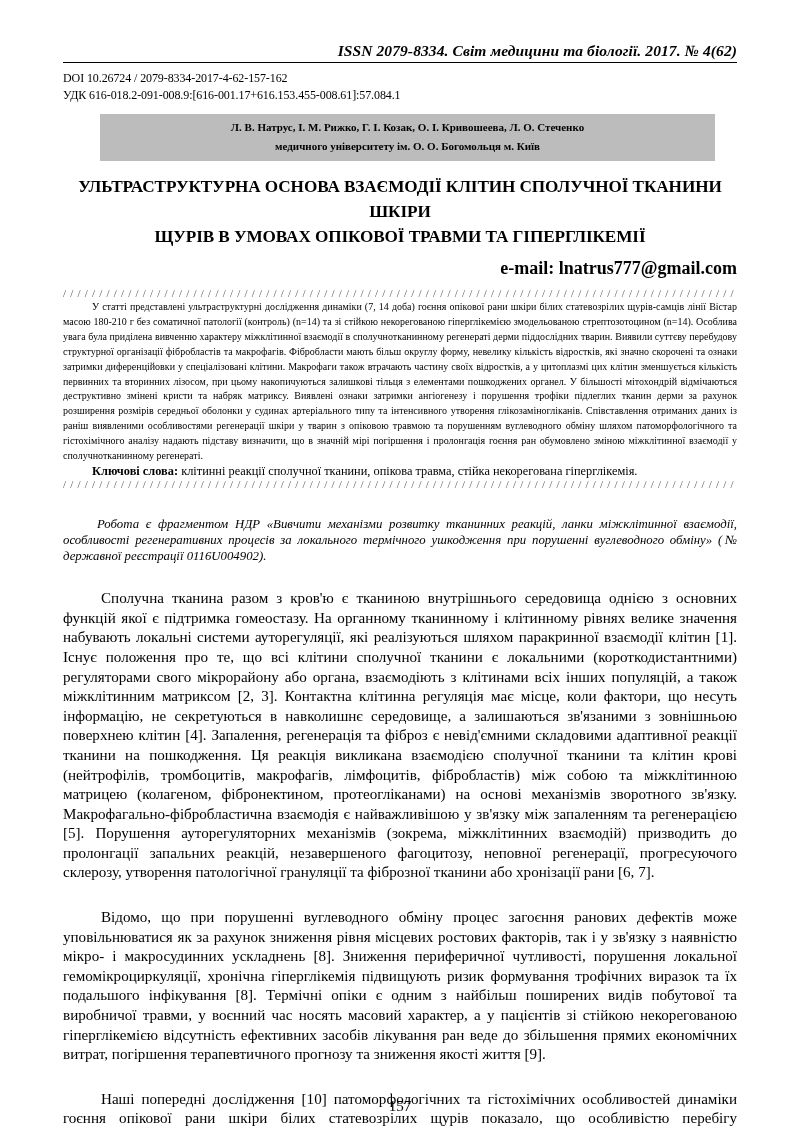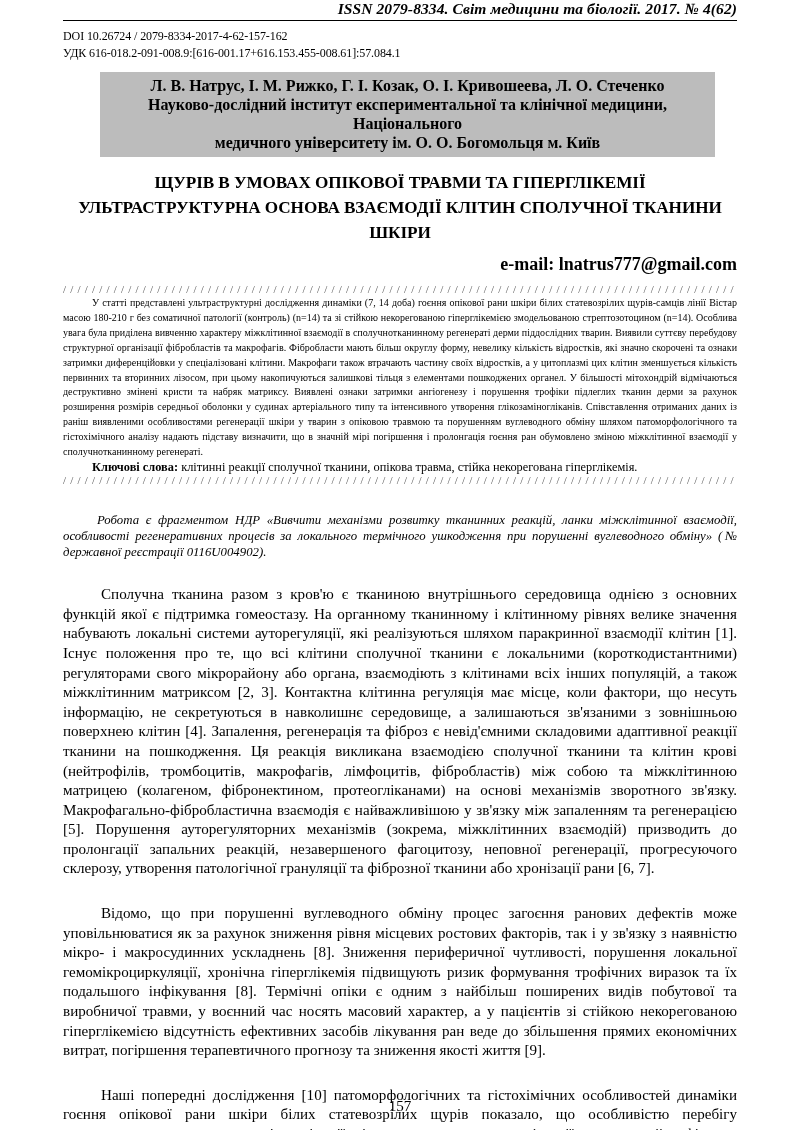--- a/index.html
+++ b/index.html
@@ -29,20 +29,21 @@
     width: 674px;
   }
 
   
   .runhead {
     text-align: right;
     font-style: italic;
     font-weight: bold;
     font-size: 15.5px;
     letter-spacing: 0.1px;
+    padding-top: 42px;
     padding-bottom: 2px;
     white-space: nowrap;
   }
   .rule {
     border-bottom: 1.6px solid #000;
     margin-bottom: 7px;
   }
 
   
   .idline {
@@ -53,21 +54,21 @@
   }
 
   
   .authors-box {
     margin-top: 11px;
     margin-left: 37px;
     margin-right: 22px;
     background: #bcbcbc;
     text-align: center;
     font-weight: bold;
-    font-size: 16px;
+    font-size: 11px;
     line-height: 19px;
     padding: 4px 6px 5px 6px;
   }
 
   
   .title {
     margin-top: 13px;
     text-align: center;
     font-weight: bold;
     font-size: 17.2px;
@@ -154,27 +155,26 @@
   <div class="content">
 
     <div class="runhead">ISSN 2079-8334. Світ медицини та біології. 2017. № 4(62)</div>
     <div class="rule"></div>
 
     <div class="idline">DOI 10.26724 / 2079-8334-2017-4-62-157-162</div>
     <div class="idline">УДК 616-018.2-091-008.9:[616-001.17+616.153.455-008.61]:57.084.1</div>
 
     <div class="authors-box">
       <div>Л. В. Натрус, І. М. Рижко, Г. І. Козак, О. І. Кривошеева, Л. О. Стеченко</div>
-      <div>Науково-дослідний інститут експериментальної та клінічної медицини, Національного</div>
       <div>медичного університету ім. О. О. Богомольця м. Київ</div>
     </div>
 
     <div class="title">
+      <div>УЛЬТРАСТРУКТУРНА ОСНОВА ВЗАЄМОДІЇ КЛІТИН СПОЛУЧНОЇ ТКАНИНИ ШКІРИ</div>
       <div>ЩУРІВ В УМОВАХ ОПІКОВОЇ ТРАВМИ ТА ГІПЕРГЛІКЕМІЇ</div>
-      <div>УЛЬТРАСТРУКТУРНА ОСНОВА ВЗАЄМОДІЇ КЛІТИН СПОЛУЧНОЇ ТКАНИНИ ШКІРИ</div>
     </div>
 
     <div class="email">e-mail: lnatrus777@gmail.com</div>
 
     <div class="slashes slashes-top">////////////////////////////////////////////////////////////////////////////////////////////////////////////////////////////////////////////</div>
 
     <div class="abstract">У статті представлені ультраструктурні дослідження динаміки (7, 14 доба) гоєння опікової рани шкіри білих статевозрілих щурів-самців лінії Вістар масою 180-210 г без соматичної патології (контроль) (n=14) та зі стійкою некорегованою гіперглікемією змодельованою стрептозотоцином (n=14). Особлива увага була приділена вивченню характеру міжклітинної взаємодії в сполучнотканинному регенераті дерми піддослідних тварин. Виявили суттєву перебудову структурної організації фібробластів та макрофагів. Фібробласти мають більш округлу форму, невелику кількість відростків, які значно скорочені та ознаки затримки диференційовки у спеціалізовані клітини. Макрофаги також втрачають частину своїх відростків, а у цитоплазмі цих клітин зменшується кількість первинних та вторинних лізосом, при цьому накопичуються залишкові тільця з елементами пошкоджених органел. У більшості мітохондрій відмічаються деструктивно змінені кристи та набряк матриксу. Виявлені ознаки затримки ангіогенезу і порушення трофіки підлеглих тканин дерми за рахунок розширення розмірів середньої оболонки у судинах артеріального типу та інтенсивного утворення глікозаміногліканів. Співставлення отриманих даних із раніш виявленими особливостями регенерації шкіри у тварин з опіковою травмою та порушенням вуглеводного обміну шляхом патоморфологічного та гістохімічного аналізу надають підставу визначити, що в значній мірі погіршення і пролонгація гоєння ран обумовлено зміною міжклітинної взаємодії у сполучнотканинному регенераті.</div>
 
     <div class="keywords">
       <b>Ключові слова:</b><span> клітинні реакції сполучної тканини, опікова травма, стійка некорегована гіперглікемія.</span>

